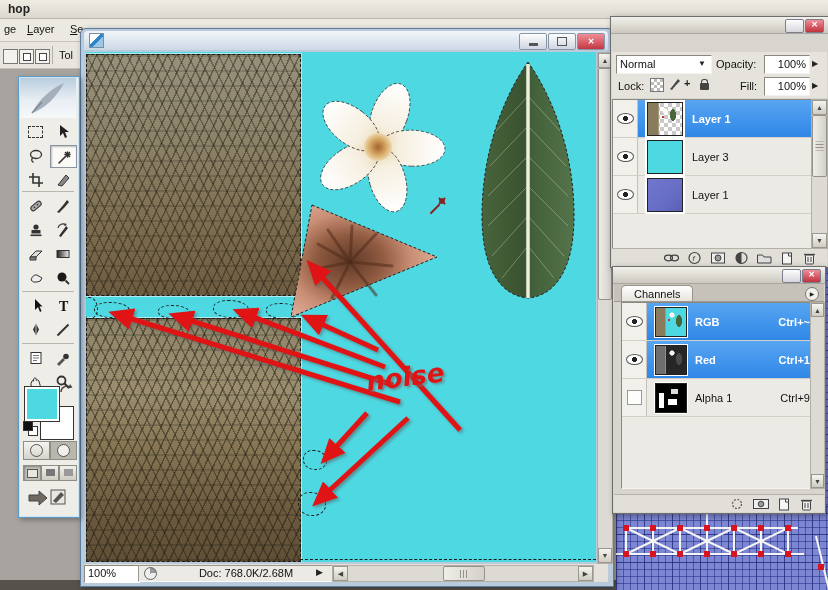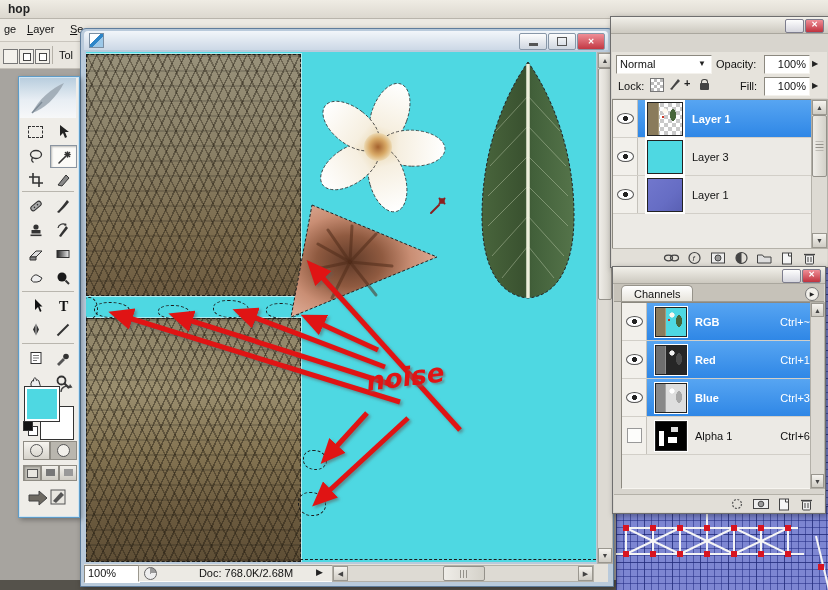--- a/index.html
+++ b/index.html
@@ -87,21 +87,21 @@
   .lrow{position:relative;height:37px;border-bottom:1px solid #d2cfc8;background:#eceae5;display:flex;align-items:center;}
   .lrow.sel{background:linear-gradient(#57a5f2,#2f87e6);}
   .lrow.sel .lname{color:#fff;font-weight:bold;}
   .eyecell{width:24px;height:100%;border-right:1px solid #c5c2bb;background:#f2f0eb;display:flex;align-items:center;justify-content:center;flex:none;}
   .eye{width:15px;height:9px;border:1px solid #555;border-radius:50%;background:radial-gradient(circle at 50% 50%,#222 0 2.5px,#fdfdfd 2.8px);}
   .emptybox{width:13px;height:13px;border:1px solid #999;background:#fdfdfb;}
   .thumb{width:34px;height:32px;border:1px solid #222;outline:2px solid #fff;margin:0 9px;flex:none;}
   .cthumb{width:30px;height:28px;border:1px solid #222;outline:1px solid #fff;margin:0 8px;flex:none;}
   .lname{font-size:11px;color:#111;}
   .shortcut{margin-left:auto;padding-right:8px;font-size:11px;}
-  .lrow.sel .shortcut{color:#fff;font-weight:normal;text-align:center;}
+  .lrow.sel .shortcut{color:#fff;font-weight:bold;text-align:center;}
   .checker{background-color:#fff;background-image:linear-gradient(45deg,#c9c9c9 25%,transparent 25%,transparent 75%,#c9c9c9 75%),linear-gradient(45deg,#c9c9c9 25%,transparent 25%,transparent 75%,#c9c9c9 75%);background-size:8px 8px;background-position:0 0,4px 4px;}
   .th-l1{background-color:#fff;background-image:
     radial-gradient(circle 3.5px at 17px 8px,#fdf8ee 72%,transparent 74%),
     radial-gradient(circle 2px at 15px 14px,#cc3322 70%,transparent 72%),
     radial-gradient(ellipse 5px 9px at 25px 12px,#47663a 62%,transparent 64%),
     linear-gradient(90deg,#8a7b5c 0 10px,#a79a78 10px 11px,transparent 11px),
     linear-gradient(45deg,#c9c9c9 25%,transparent 25%,transparent 75%,#c9c9c9 75%),
     linear-gradient(45deg,#c9c9c9 25%,transparent 25%,transparent 75%,#c9c9c9 75%);
     background-size:auto,auto,auto,auto,8px 8px,8px 8px;background-position:0 0,0 0,0 0,0 0,0 0,4px 4px;}
   .th-cyan{background:#4ed8e2;}
@@ -660,35 +660,27 @@
         <span class="shortcut">Ctrl+~</span>
       </div>
       <div class="lrow sel">
         <span class="eyecell">
             <span class="eye"></span>
           </span>
         <span class="cthumb th-red"></span>
         <span class="lname">Red</span>
         <span class="shortcut">Ctrl+1</span>
       </div>
-      <div class="lrow sel">
-        <span class="eyecell">
-            <span class="eye"></span>
-          </span>
-        <span class="cthumb th-blue"></span>
-        <span class="lname">Blue</span>
-        <span class="shortcut">Ctrl+3</span>
-      </div>
       <div class="lrow">
         <span class="eyecell">
             <span class="emptybox"></span>
           </span>
         <span class="cthumb th-alpha"></span>
         <span class="lname">Alpha 1</span>
-        <span class="shortcut">Ctrl+6</span>
+        <span class="shortcut">Ctrl+9</span>
       </div>
     </div>
     <div class="abs sb-track" style="left:197px;top:35px;width:13px;height:185px;">
       <span class="sb-btn" style="left:0;top:0;width:11px;height:12px;">▲</span>
       <span class="sb-btn" style="left:0;bottom:0;width:11px;height:12px;">▼</span>
     </div>
     <div class="pbottom" style="bottom:1px;">
       <svg width="16" height="14">
           <circle cx="8" cy="7" r="4.5" fill="none" stroke="#555" stroke-width="1.2" stroke-dasharray="2,1.5"></circle>
         </svg>

